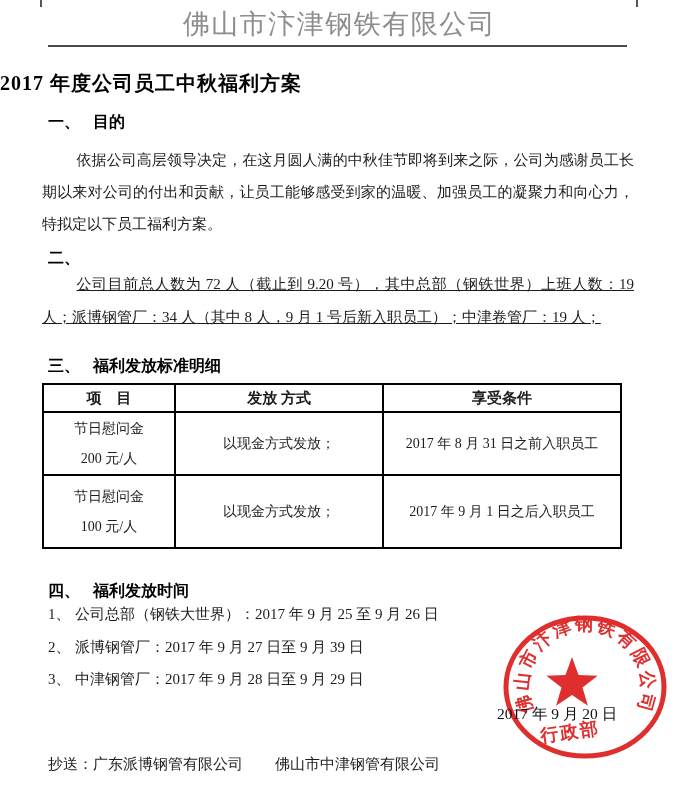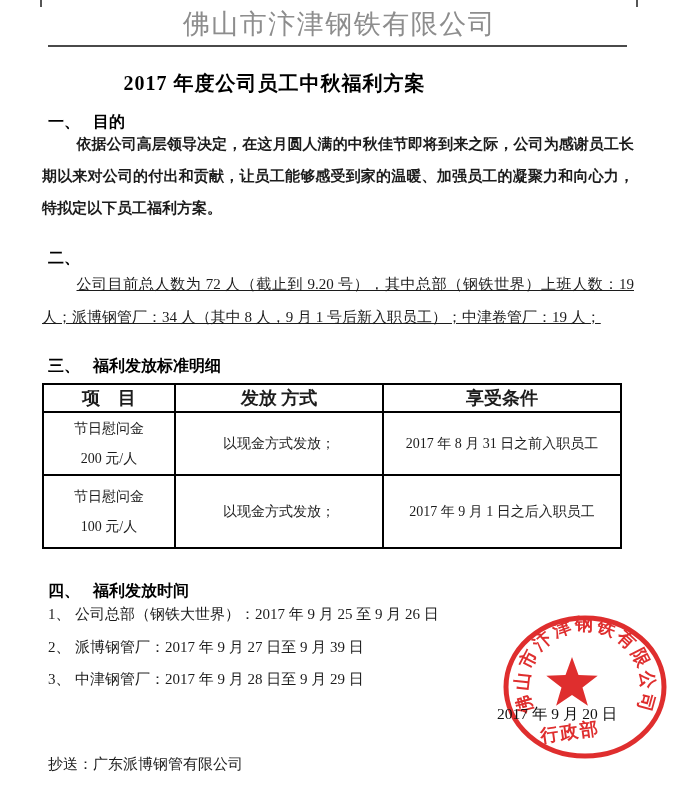--- a/index.html
+++ b/index.html
@@ -10,38 +10,38 @@
   }
   .abs{position:absolute;}
   .tick{width:2px;height:7px;background:#555;top:0;}
   .company-header{
     left:0;top:6px;width:679px;text-align:center;
     font-size:27px;letter-spacing:1.5px;color:#8d8d8d;font-weight:400;
     white-space:nowrap;
   }
   .header-rule{left:48px;top:45px;width:579px;height:2px;background:#4a4a4a;}
   .doc-title{
-    left:0;top:70px;width:549px;text-align:center;
+    left:0;top:70px;width:549px;
     font-size:20px;font-weight:700;color:#000;letter-spacing:1px;white-space:nowrap;
   }
   .sec-heading{display:flex;font-size:16px;font-weight:700;color:#000;white-space:nowrap;}
   .sec-heading .num{width:45px;flex:0 0 45px;}
   .para{
     left:42px;width:592px;font-size:15px;line-height:32px;
     text-align:justify;text-indent:2.3em;color:#1c1c1c;
   }
   table.welfare{
     position:absolute;left:42px;top:383px;width:578px;
     border-collapse:collapse;table-layout:fixed;
     font-size:14px;color:#1c1c1c;
   }
   table.welfare th,table.welfare td{
     border:2px solid #000;text-align:center;vertical-align:middle;padding:0;
   }
-  table.welfare th{font-weight:700;font-size:18px;height:26px;}
+  table.welfare th{font-weight:700;font-size:15px;height:26px;}
   tr.r1{height:63px;}
   tr.r2{height:73px;}
   td .cellline{line-height:30px;}
   .schedule-item{display:flex;font-size:15px;white-space:nowrap;}
   .schedule-item .num{width:27px;flex:0 0 27px;}
   .issue-date{
     left:497px;top:704px;font-size:15.5px;color:#111;z-index:5;white-space:nowrap;
   }
   .stamp{left:500px;top:614px;z-index:4;opacity:0.93;}
   .cc-line{left:48px;top:755px;display:flex;font-size:15px;white-space:nowrap;}
@@ -55,21 +55,21 @@
 
 <div class="abs company-header">佛山市汴津钢铁有限公司</div>
 <div class="abs header-rule"></div>
 
 <div class="abs doc-title">2017 年度公司员工中秋福利方案</div>
 
 <div class="abs sec-heading" style="left:48px;top:112px;">
   <span class="num">一、</span>
   <span>目的</span>
 </div>
-<div class="abs para" style="top:128px;font-weight:bold;">依据公司高层领导决定，在这月圆人满的中秋佳节即将到来之际，公司为感谢员工长期以来对公司的付出和贡献，让员工能够感受到家的温暖、加强员工的凝聚力和向心力，特拟定以下员工福利方案。</div>
+<div class="abs para" style="top:144px;">依据公司高层领导决定，在这月圆人满的中秋佳节即将到来之际，公司为感谢员工长期以来对公司的付出和贡献，让员工能够感受到家的温暖、加强员工的凝聚力和向心力，特拟定以下员工福利方案。</div>
 
 <div class="abs sec-heading" style="left:48px;top:248px;">
   <span class="num">二、</span>
 </div>
 <div class="abs para" style="top:268px;line-height:33px;text-decoration:underline;">公司目前总人数为 72 人（截止到 9.20 号），其中总部（钢铁世界）上班人数：19 人；派博钢管厂：34 人（其中 8 人，9 月 1 号后新入职员工）；中津卷管厂：19 人；</div>
 
 <div class="abs sec-heading" style="left:48px;top:356px;">
   <span class="num">三、</span>
   <span>福利发放标准明细</span>
 </div>
@@ -134,13 +134,14 @@
   <text font-size="18" font-weight="700" fill="#dd1f1f" letter-spacing="2.8" font-family="&quot;Liberation Serif&quot;,&quot;DejaVu Serif&quot;,serif">
     <textPath href="#arcPath" startOffset="0">佛山市汴津钢铁有限公司</textPath>
   </text>
   <text x="70" y="124" font-size="18" font-weight="700" fill="#dd1f1f" letter-spacing="2" text-anchor="middle" transform="rotate(-8 70 118)" font-family="&quot;Liberation Serif&quot;,&quot;DejaVu Serif&quot;,serif">行政部</text>
 </svg>
 
 <div class="abs cc-line">
   <span>抄送：</span>
   <span>广东派博钢管有限公司</span>
   <span class="gap"></span>
+  <span>佛山市中津钢管有限公司</span>
 </div>
 
 </body></html>

